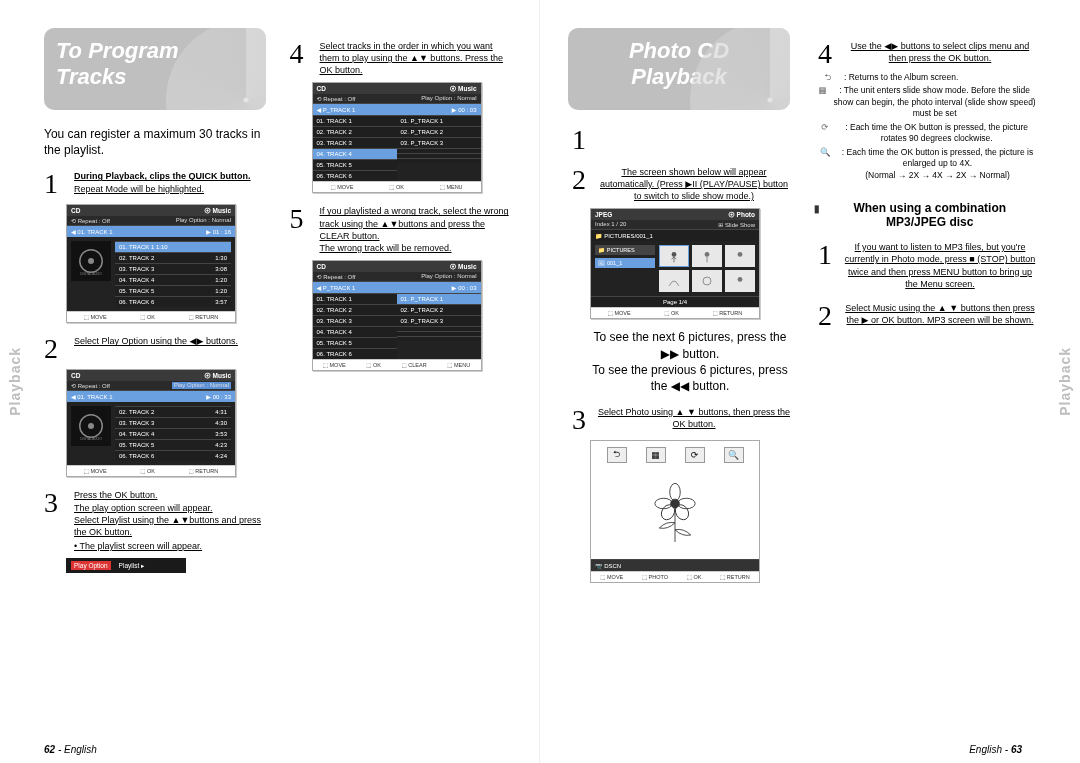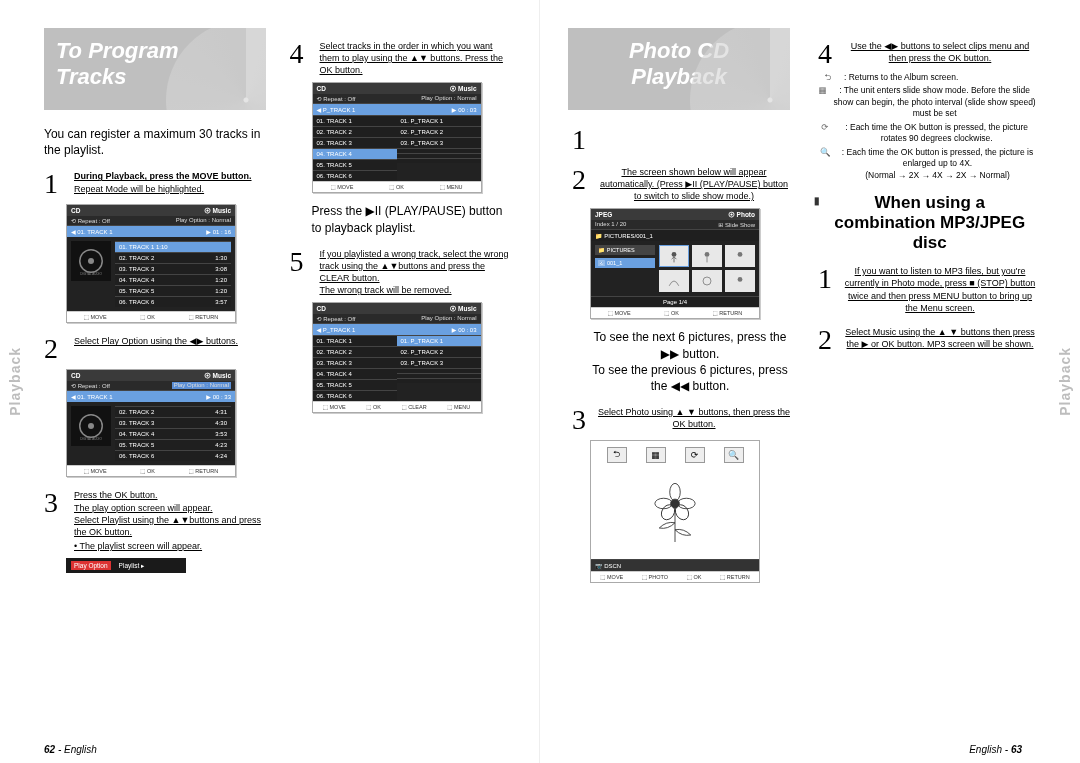--- a/index.html
+++ b/index.html
@@ -52,21 +52,21 @@
   }
   .page-right .cols { padding-left: 0; padding-right: 16px; text-align: center; }
   .col { flex: 1; }
   .title-box {
     background: #bfbfbf;
     color: #fff;
     font-weight: bold;
     font-style: italic;
     font-size: 22px;
     padding: 10px 12px 20px 12px;
-    border-radius: 0;
+    border-radius: 10px;
     position: relative;
     overflow: hidden;
     margin-bottom: 16px;
   }
   .title-box::before {
     content: "";
     position: absolute;
     right: -60px; bottom: -70px;
     width: 160px; height: 160px;
     background: radial-gradient(circle at 50% 50%, #fff 0 2px, transparent 3px),
@@ -167,21 +167,21 @@
   .thumbs { display: grid; grid-template-columns: repeat(3, 1fr); gap: 3px; }
   .thumb { background: #e8e8e8; height: 22px; display:flex; align-items:center; justify-content:center; }
   .thumb .hlbox { border: 1px solid #6aa0e0; width: 100%; height: 100%; display:flex; align-items:center; justify-content:center;}
   .iconbar {
     background:#fff; border:1px solid #aaa; margin:6px 0 10px 22px; width:170px;
   }
   .iconbar-row { display:flex; justify-content:space-around; padding:6px; }
   .iconbar-row div { width:20px; height:16px; border:1px solid #999; background:#eee; font-size:9px; display:flex; align-items:center; justify-content:center;}
   .legend { font-size: 8.5px; line-height:1.35; margin:2px 0 2px 4px; display:flex; gap:6px;}
   .legend .sym { width: 20px; color:#666; }
-  .subhead { font-weight: bold; font-size: 17px; margin: 12px 0 6px; display:flex; align-items:flex-start; gap:4px;}
+  .subhead { font-weight: bold; font-size: 12px; margin: 20px 0 6px; display:flex; align-items:flex-start; gap:4px;}
   .subhead::before { content:"▮"; font-size:10px; color:#333; margin-top:2px;}
   .footer {
     position: absolute;
     bottom: 8px;
     font-size: 10px;
     font-style: italic;
   }
   .footer-left { left: 44px; }
   .footer-right { right: 58px; }
   .footer b { font-weight: bold; font-style: italic; }
@@ -207,21 +207,21 @@
         <span>Playback</span>
       </div>
     <div class="cols">
 
       <div class="col">
         <div class="title-box"><span>To Program Tracks</span></div>
         <div class="intro">You can register a maximum 30 tracks in the playlist.</div>
 
         <div class="step">
           <div class="step-num">1</div>
-          <div class="step-text"><b>During Playback, press the MOVE button.</b><br><span>Repeat Mode will be highlighted.</span></div>
+          <div class="step-text"><b>During Playback, clips the QUICK button.</b><br><span>Repeat Mode will be highlighted.</span></div>
         </div>
 
         <div class="shot">
           <div class="shot-bar">
               <span>CD</span>
               <span>⦿ Music</span>
             </div>
           <div class="shot-sub">
               <span>⟲ Repeat : Off</span>
               <span>Play Option : Normal</span>
@@ -399,21 +399,20 @@
                   <span></span>
                 </div>
             </div>
           </div>
           <div class="shot-foot">
               <span>⬚ MOVE</span>
               <span>⬚ OK</span>
               <span>⬚ MENU</span>
             </div>
         </div>
-        <div class="intro" style="margin-left:22px">Press the ▶II (PLAY/PAUSE) button to playback playlist.</div>
 
         <div class="step">
           <div class="step-num">5</div>
           <div class="step-text" style="white-space:pre-line">If you playlisted a wrong track, select the wrong track using the ▲▼buttons and press the CLEAR button.
 The wrong track will be removed.</div>
         </div>
         <div class="shot">
           <div class="shot-bar">
               <span>CD</span>
               <span>⦿ Music</span>

